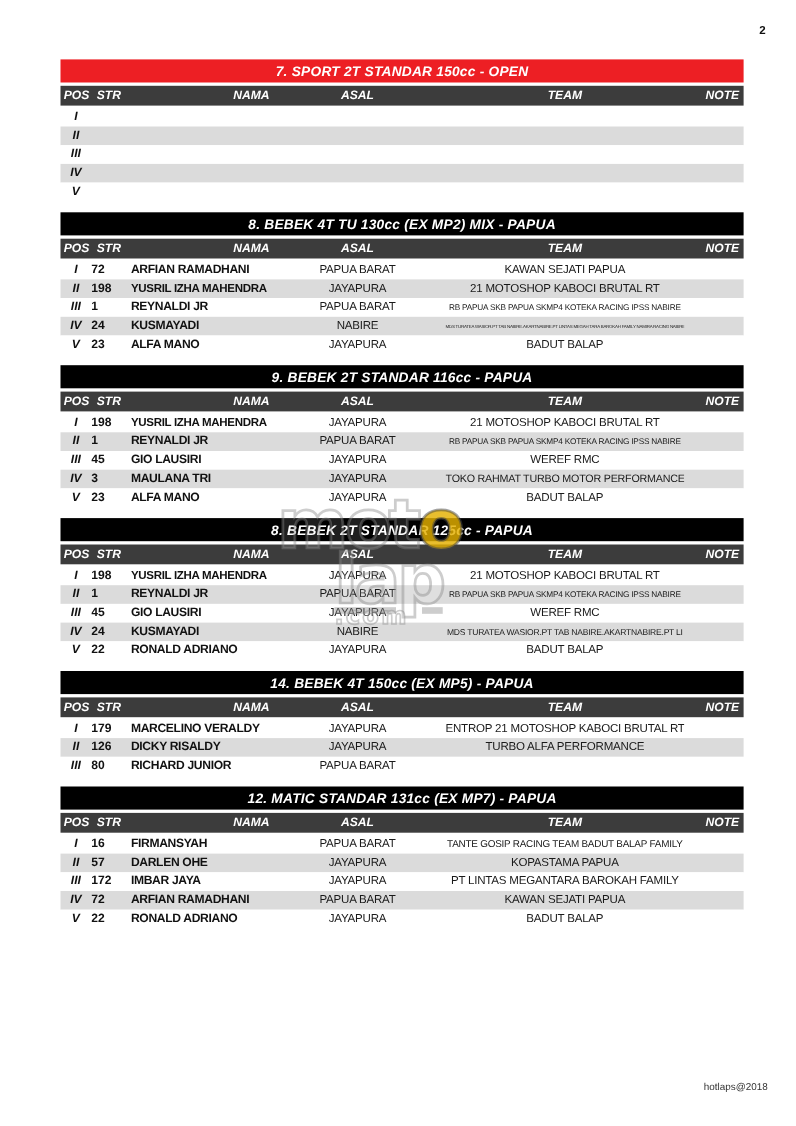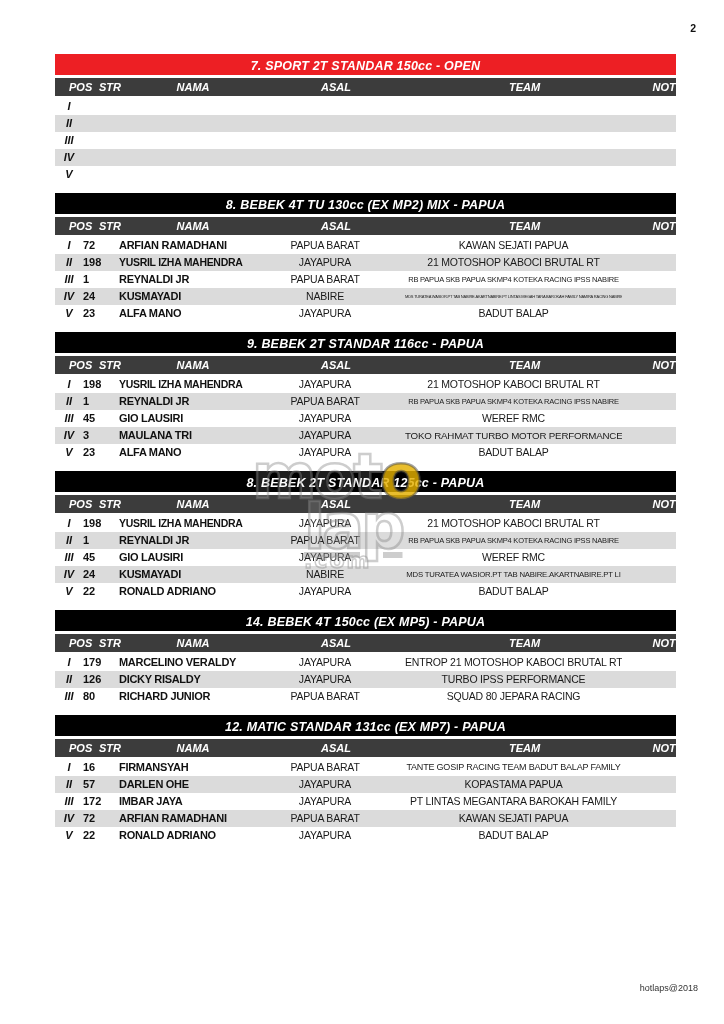--- a/index.html
+++ b/index.html
@@ -51,38 +51,37 @@
   .col-header {
     height: 18px;
     line-height: 18px;
     background: var(--colhead, #3C3C3C);
     display: flex;
     margin-bottom: 2px;
     color: #fff;
     font-size: 11px;
     font-weight: bold;
     font-style: italic;
-    padding-left: 11px;
   }
   .row {
     height: 17px;
     line-height: 17px;
     display: flex;
     background: #fff;
   }
   .rows .row:nth-child(even) { background: var(--altrow, #DBDBDB); }
   .c-pos  { width: 28px;  flex: none; }
   .c-str  { width: 32px;  flex: none; }
   .c-nama { width: 130px; flex: none; }
   .c-asal { width: 160px; flex: none; }
   .c-team { width: 217px; flex: none; }
   .c-note { width: 54px;  flex: none; }
   .col-header .c-pos  { text-align: left; padding-left: 3px; box-sizing: border-box; }
   .col-header .c-str  { text-align: center; }
-  .col-header .c-nama { text-align: center; padding-left: 4px; box-sizing: border-box; }
+  .col-header .c-nama { text-align: right; padding-left: 4px; box-sizing: border-box; }
   .col-header .c-asal { text-align: center; }
   .col-header .c-team { text-align: center; }
   .col-header .c-note { text-align: right; padding-right: 4px; box-sizing: border-box; }
   .cell { overflow: hidden; white-space: nowrap; }
   .pos-cell  { text-align: center; font-weight: bold; font-style: italic; font-size: 11px; color: #111; }
   .str-cell  { text-align: left; font-weight: bold; font-size: 11px; color: #111; }
   .nama-cell { text-align: left; padding-left: 4px; box-sizing: border-box; font-weight: bold; font-size: 11px; letter-spacing: -0.3px; color: #111; }
   .asal-cell { text-align: center; font-size: 10.5px; letter-spacing: -0.2px; color: #1a1a1a; }
   .team-cell { text-align: center; font-size: 10.5px; letter-spacing: -0.2px; color: #1a1a1a; }
   .note-cell { text-align: right; font-size: 10.5px; color: #1a1a1a; }
@@ -384,30 +383,29 @@
     <span class="c-asal cell asal-cell">JAYAPURA</span>
     <span class="c-team cell team-cell">ENTROP 21 MOTOSHOP KABOCI BRUTAL RT</span>
     <span class="c-note cell note-cell"></span>
   </div>
 
   <div class="row">
     <span class="c-pos cell pos-cell">II</span>
     <span class="c-str cell str-cell">126</span>
     <span class="c-nama cell nama-cell">DICKY RISALDY</span>
     <span class="c-asal cell asal-cell">JAYAPURA</span>
-    <span class="c-team cell team-cell">TURBO IPSS PERFORMANCE</span>
+    <span class="c-team cell team-cell">TURBO ALFA PERFORMANCE</span>
     <span class="c-note cell note-cell"></span>
   </div>
 
   <div class="row">
     <span class="c-pos cell pos-cell">III</span>
     <span class="c-str cell str-cell">80</span>
     <span class="c-nama cell nama-cell">RICHARD JUNIOR</span>
     <span class="c-asal cell asal-cell">PAPUA BARAT</span>
-    <span class="c-team cell team-cell">SQUAD 80 JEPARA RACING</span>
     <span class="c-note cell note-cell"></span>
   </div>
 </div>
   </section>
 
   <section class="section">
     <div class="section-bar bar-black">
       <span class="section-title">12. MATIC STANDAR 131cc (EX MP7) - PAPUA</span>
     </div>
     <div class="col-header">

